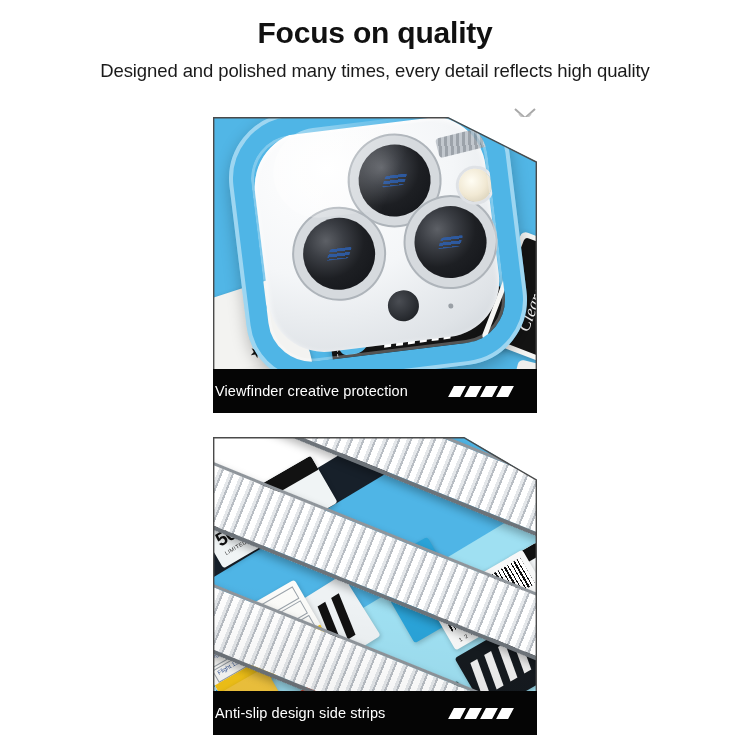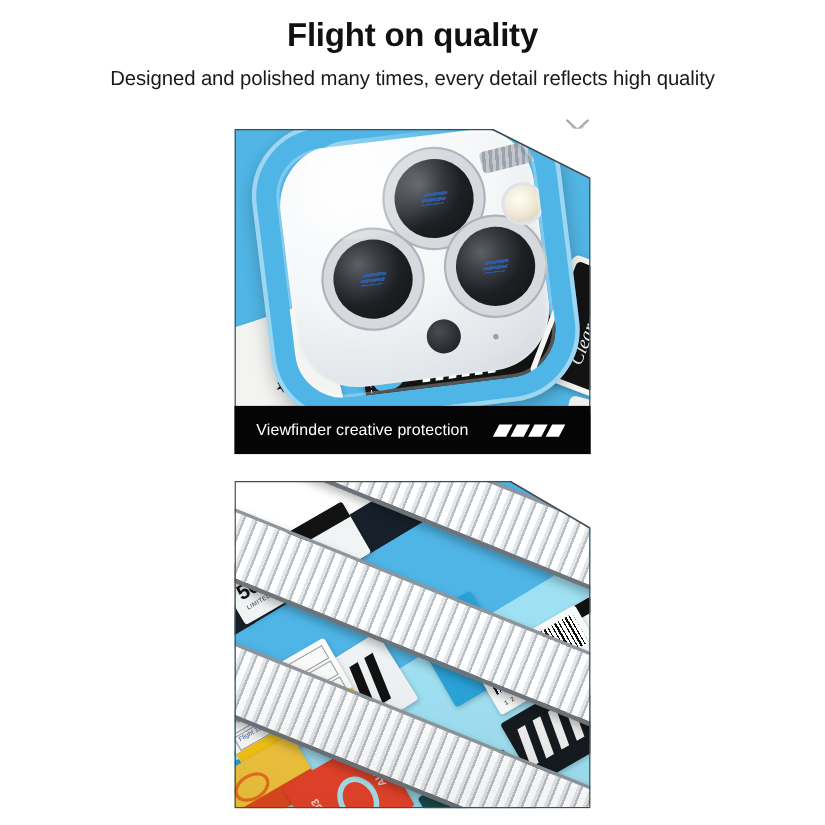--- a/index.html
+++ b/index.html
@@ -96,21 +96,21 @@
     width: 100%;
     height: 44px;
     background: #050505;
     display: flex;
     align-items: center;
     z-index: 20;
   }
   .caption-text {
     color: #ffffff;
     font-size: 14.5px;
-    margin-left: 20px;
+    margin-left: 2px;
     letter-spacing: 0.1px;
     white-space: nowrap;
   }
   .caption-slashes {
     margin-left: auto;
     margin-right: 26px;
     display: flex;
     gap: 4px;
   }
   .slash {
@@ -721,21 +721,21 @@
   .gloss {
     position: absolute;
     pointer-events: none;
     background: linear-gradient(120deg, rgba(255,255,255,.55), rgba(255,255,255,0) 62%);
   }
 </style>
 </head>
 <body>
 
 <div class="header">
-  <div class="headline">Flight on quality</div>
+  <div class="headline">Focus on quality</div>
   <div class="subhead">Designed and polished many times, every detail reflects high quality</div>
 </div>
 
 <div class="chevron-wrap">
   <svg width="28" height="18" viewBox="0 0 28 18">
     <path d="M4 3 L14 12 L24 3" fill="none" stroke="#a8a8a8" stroke-width="2"></path>
     <path d="M8 8 L14 14 L20 8" fill="none" stroke="#c4c4c4" stroke-width="1.6"></path>
   </svg>
 </div>
 
@@ -889,17 +889,26 @@
       </div>
 
       <div class="strip strip-1"></div>
       <div class="strip strip-2"></div>
       <div class="strip strip-3"></div>
 
       <div class="sc2-shade"></div>
     </div>
   </div>
 
+  <div class="caption-bar">
+    <div class="caption-text">Anti-slip design side strips</div>
+    <div class="caption-slashes">
+      <span class="slash"></span>
+        <span class="slash"></span>
+        <span class="slash"></span>
+        <span class="slash"></span>
+    </div>
+  </div>
 
   <svg class="panel-frame" viewBox="0 0 324 298" preserveAspectRatio="none">
     <path d="M0.7,0.7 L251,0.7 L323.3,43 L323.3,297.3 L0.7,297.3 Z" fill="none" stroke="#4a4a4a" stroke-width="1.4"></path>
   </svg>
 </div>
 
 </body></html>

